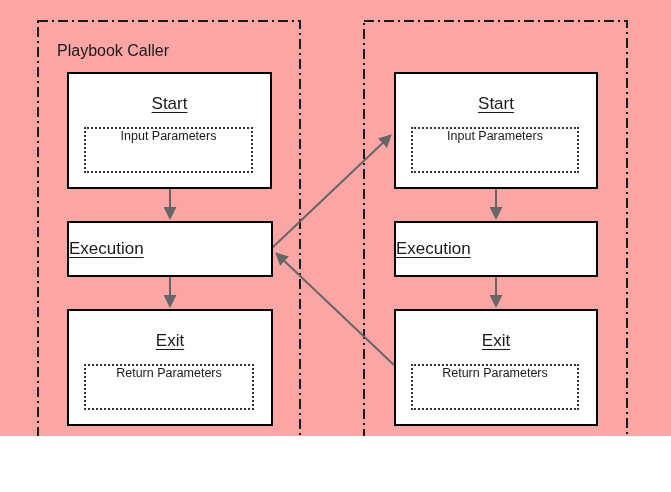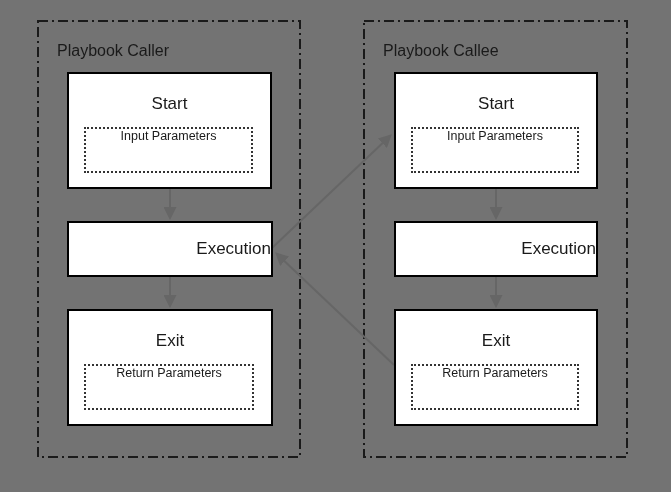--- a/index.html
+++ b/index.html
@@ -3,22 +3,22 @@
 <meta charset="utf-8">
 <style>
   html, body {
     margin: 0;
     padding: 0;
     background: #ffffff;
   }
   .canvas {
     position: relative;
     width: 671px;
-    height: 492px;
-    background: #737373;
+    height: 436px;
+    background: #fca5a5;
     font-family: "Liberation Sans", sans-serif;
     color: #1a1a1a;
     overflow: hidden;
   }
   .layer {
     position: absolute;
     left: 0;
     top: 0;
   }
   .group-label {
@@ -29,31 +29,32 @@
   }
   .node {
     position: absolute;
     background: #ffffff;
     border: 2px solid #000000;
     box-sizing: border-box;
   }
   .node-title {
     font-size: 17px;
     text-align: center;
+    text-decoration: underline;
     text-underline-offset: 3px;
     color: #1a1a1a;
   }
   .node.tall .node-title {
     margin-top: 18px;
     line-height: 24px;
   }
   .node.mid {
     display: flex;
     align-items: center;
-    justify-content: flex-end;
+    justify-content: flex-start;
   }
   .param-box {
     position: absolute;
     left: 15px;
     right: 17px;
     top: 53px;
     height: 46px;
     border: 2px dotted #333333;
     box-sizing: border-box;
     display: flex;
@@ -82,21 +83,20 @@
     <line x1="170" y1="277" x2="170" y2="304" stroke="#666666" stroke-width="2" marker-end="url(#ah)"></line>
 
     <line x1="496" y1="189" x2="496" y2="216" stroke="#666666" stroke-width="2" marker-end="url(#ah)"></line>
     <line x1="496" y1="277" x2="496" y2="304" stroke="#666666" stroke-width="2" marker-end="url(#ah)"></line>
 
     <line x1="272" y1="248" x2="389" y2="137" stroke="#666666" stroke-width="2" marker-end="url(#ah)"></line>
     <line x1="394" y1="365" x2="278" y2="255" stroke="#666666" stroke-width="2" marker-end="url(#ah)"></line>
   </svg>
 
   <div class="group-label" style="left:57px; top:42px;">Playbook Caller</div>
-  <div class="group-label" style="left:383px; top:42px;">Playbook Callee</div>
 
   <div class="node tall" style="left:67px; top:72px; width:205px; height:117px;">
     <div class="node-title">Start</div>
     <div class="param-box">
       <span>Input Parameters</span>
     </div>
   </div>
 
   <div class="node mid" style="left:67px; top:221px; width:206px; height:56px;">
     <div class="node-title">Execution</div>

